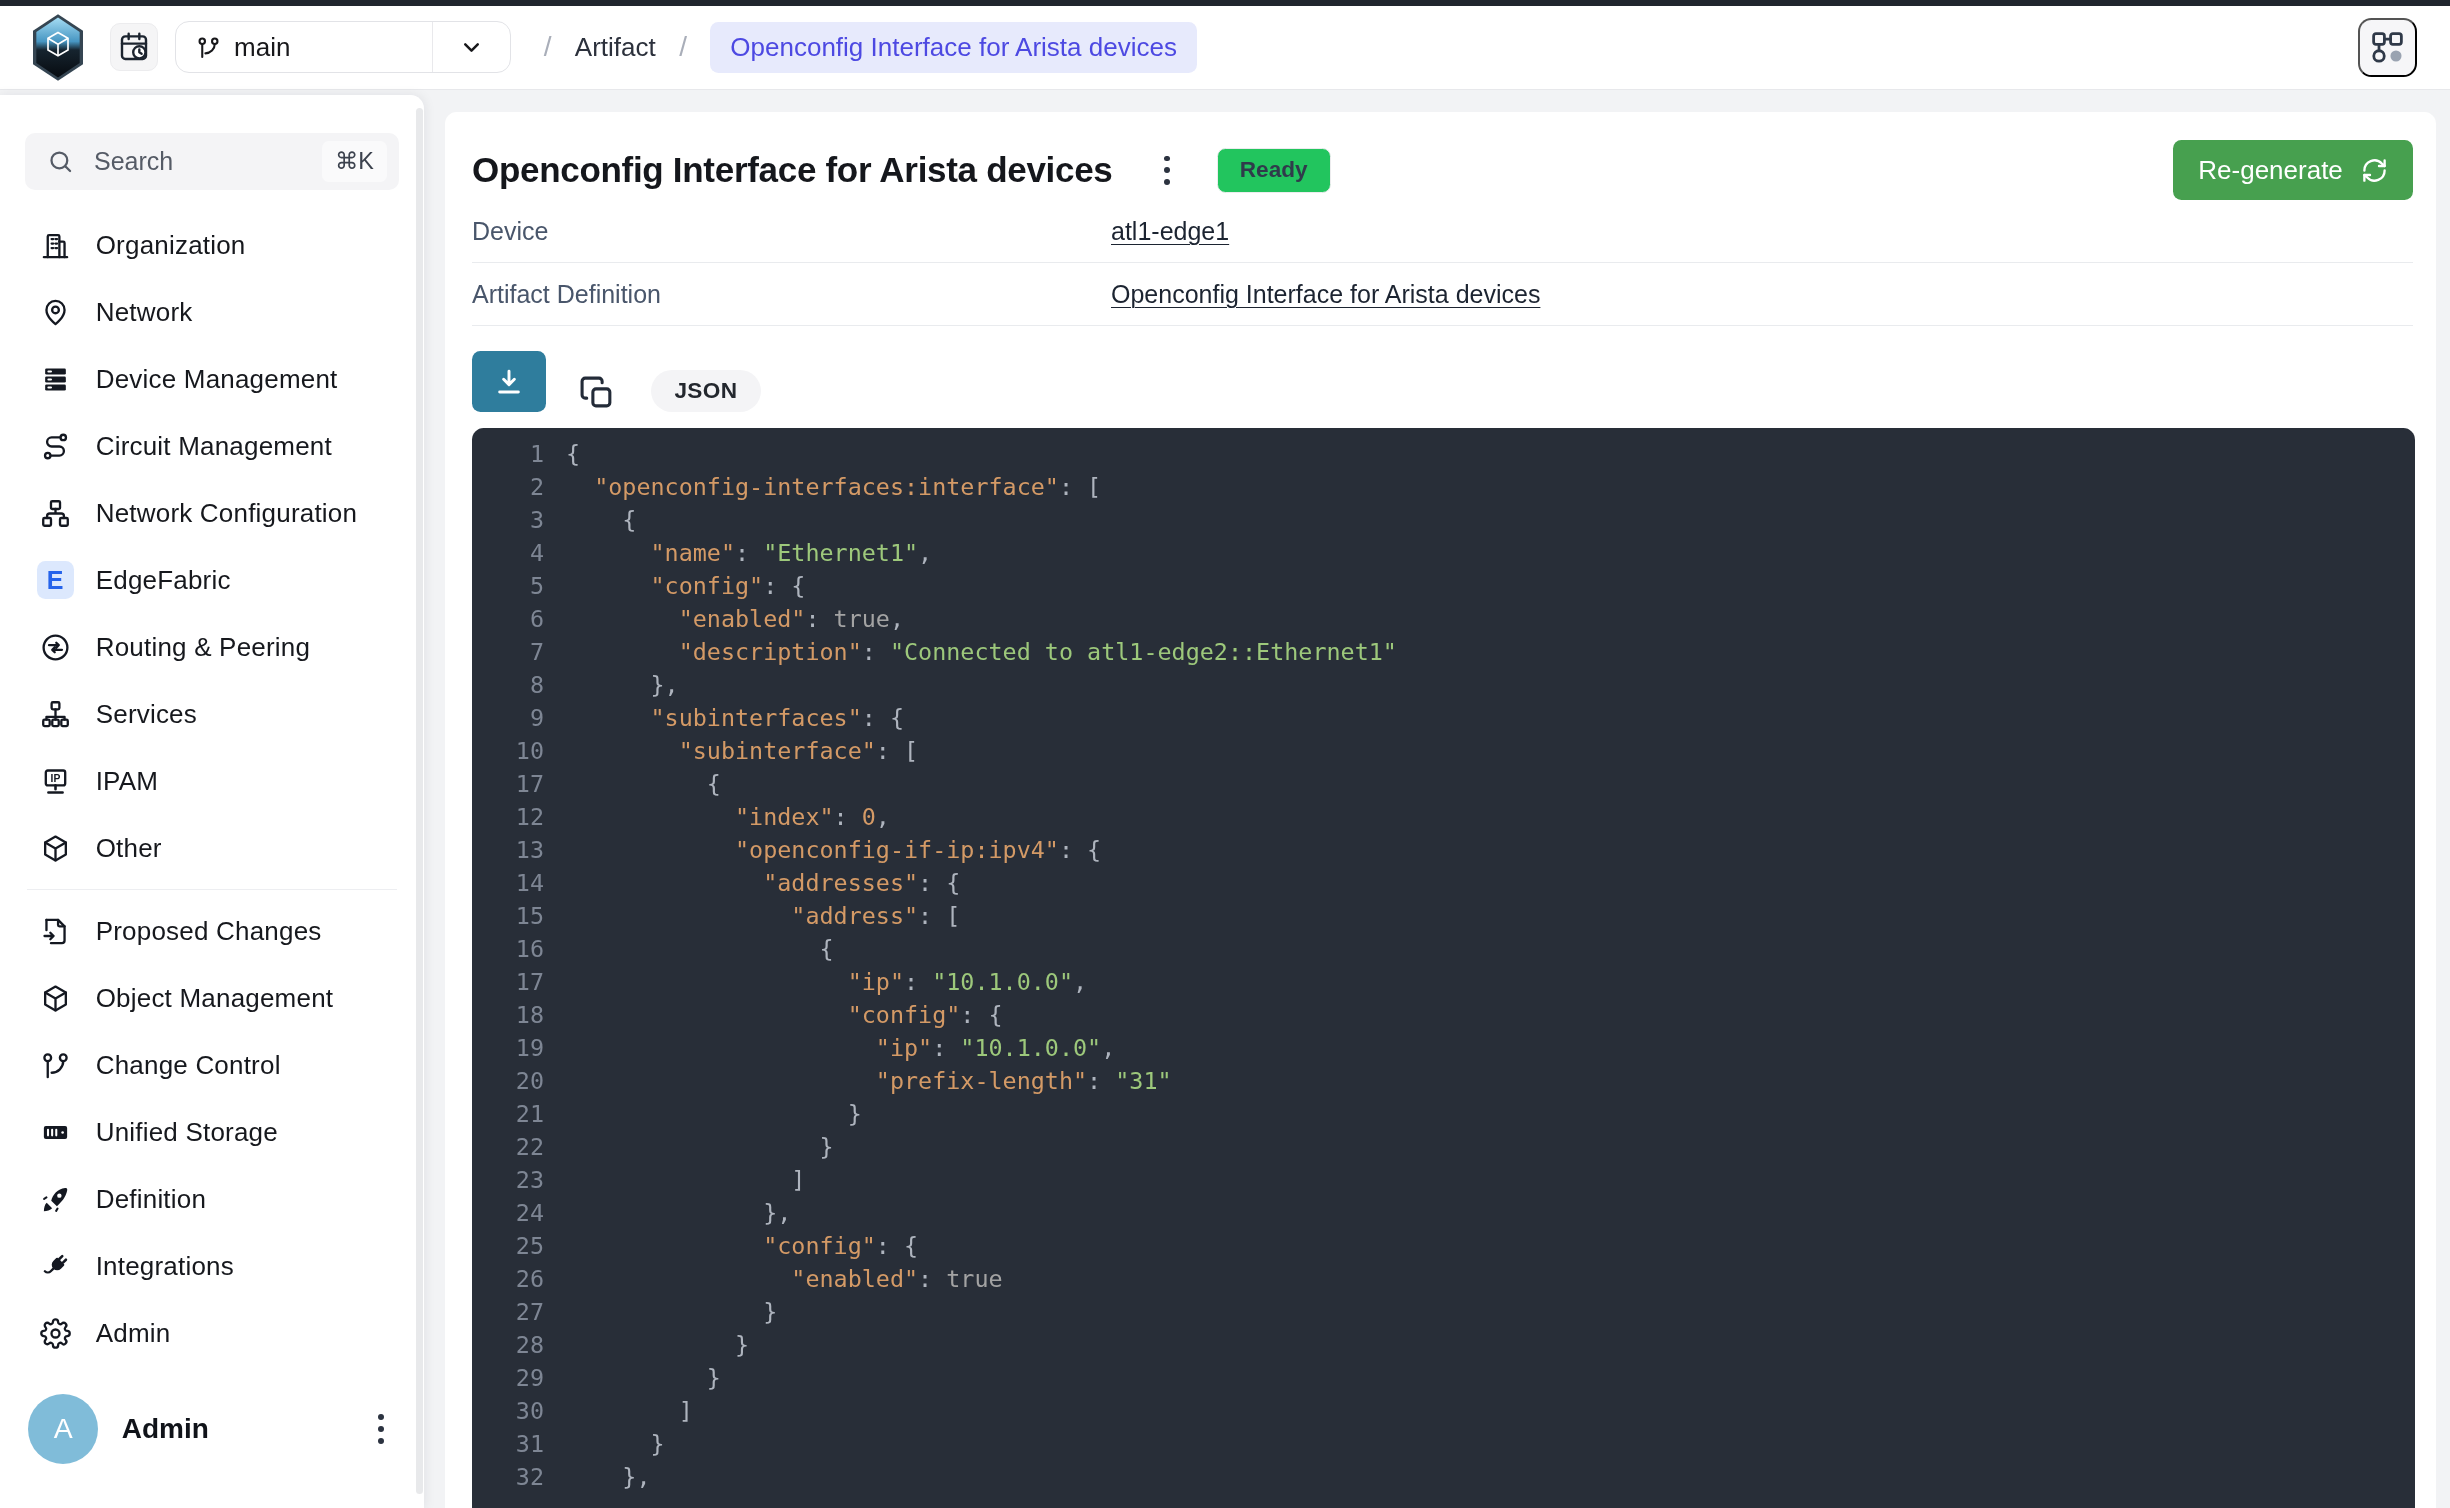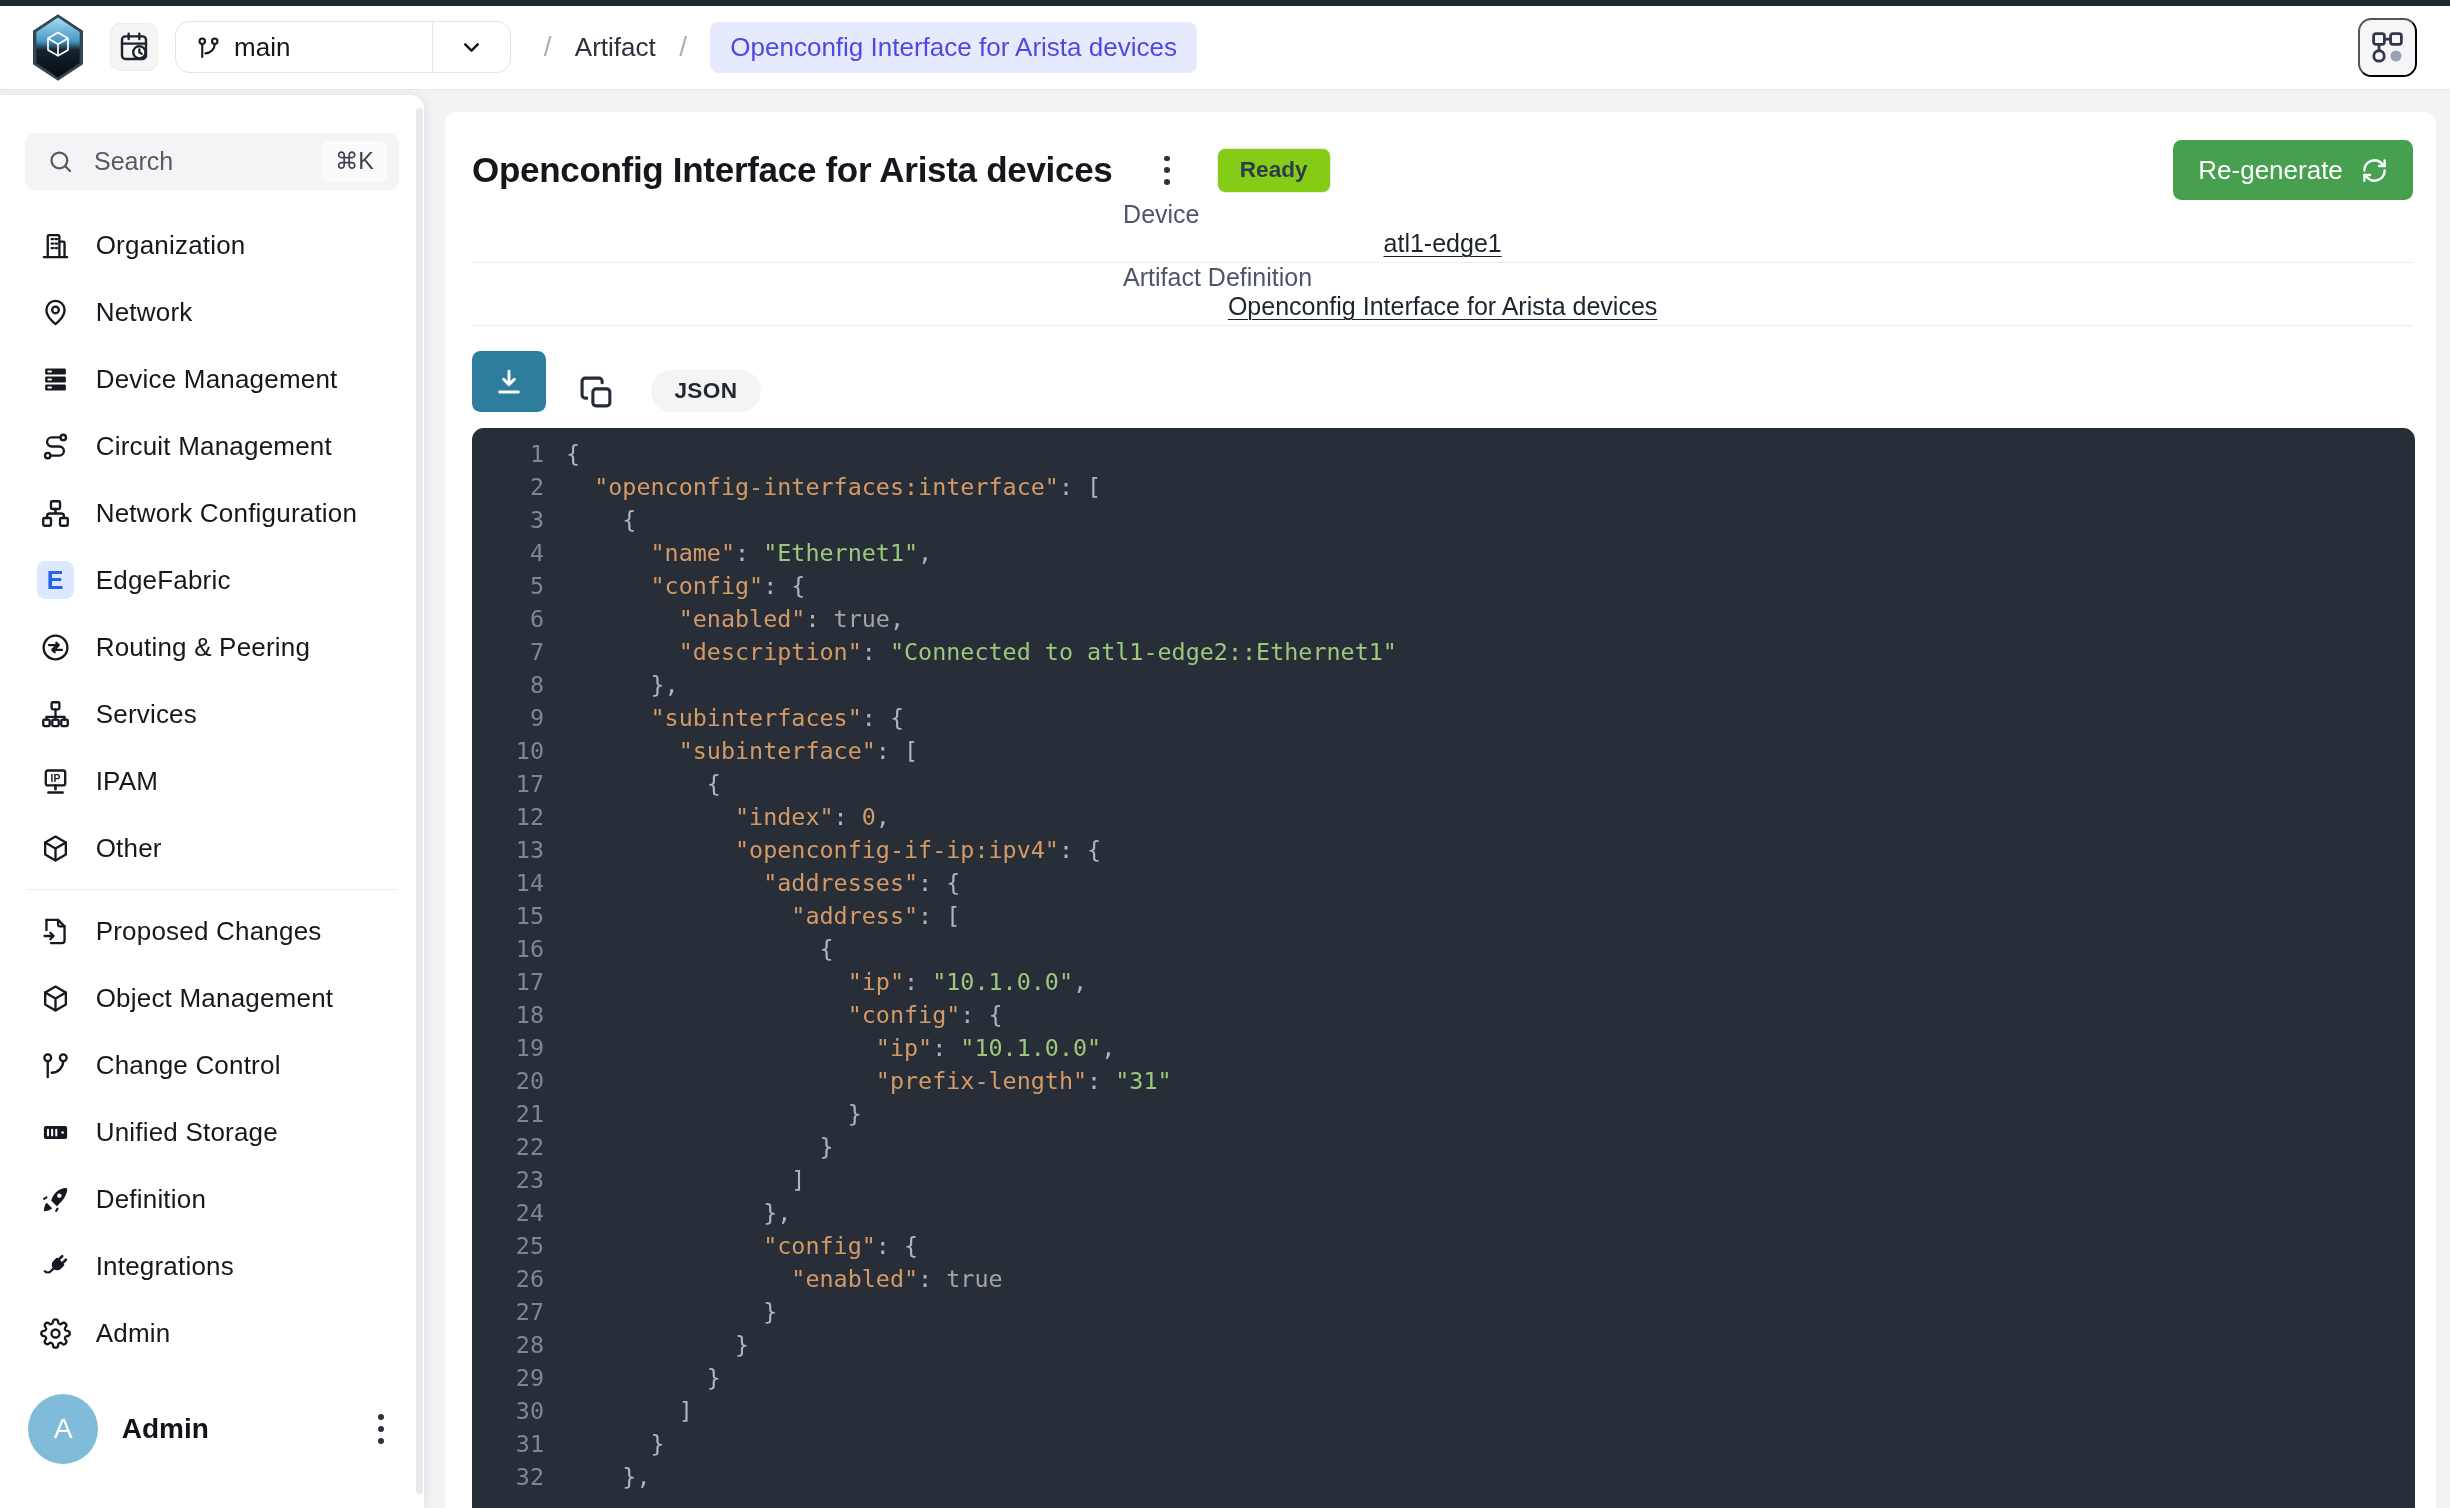--- a/index.html
+++ b/index.html
@@ -56,28 +56,28 @@
   .user-name { margin-left:23.4px; font-size:28px; font-weight:700; color:#101319; flex:1; }
   .kebab { display:flex; flex-direction:column; gap:5.9px; padding:6.7px; cursor:pointer; }
   .kebab i { width:5.9px; height:5.9px; border-radius:50%; background:#2c3340; }
 
   
   .main-card { flex:1; margin:22px 14.2px 0 21px; height:1397px; background:#fff;
                border-radius:11.7px 11.7px 0 0; padding:0 22.6px 0 27px; overflow:hidden; }
   .title-row { margin-top:28.4px; height:60px; display:flex; align-items:center; }
   .page-title { font-size:35px; font-weight:700; color:#15171c; letter-spacing:-0.3px; }
   .kebab-h { margin-left:45px; }
-  .ready-badge { margin-left:40px; background:#84cc16; border:0.8px solid #ececee; border-radius:8.4px;
+  .ready-badge { margin-left:40px; background:#22c55e; border:0.8px solid #ececee; border-radius:8.4px;
                  padding:8.4px 22px; font-size:22.6px; font-weight:600; color:#303b4b; }
   .regen-btn { margin-left:auto; background:#47a04f; color:#fff; border:none; border-radius:8.4px; height:60px;
                padding:0 25px; font-size:26px; display:flex; align-items:center; gap:18.4px; cursor:pointer;
                font-family:"Liberation Sans", sans-serif; }
   .regen-btn svg { width:27px; height:27px; }
   .fields {}
-  .field-row { display:flex; align-items:center; height:63px; border-bottom:0.8px solid #e9ebee;flex-direction:column; }
+  .field-row { display:flex; align-items:center; height:63px; border-bottom:0.8px solid #e9ebee; }
   .field-label { width:639px; font-size:25px; color:#49566b; flex-shrink:0; }
   .field-value { font-size:25px; color:#1c2431; text-decoration:underline; text-underline-offset:4.2px;
                  text-decoration-thickness:1.3px; cursor:pointer; }
   .toolbar { margin-top:25px; display:flex; align-items:flex-end; }
   .dl-btn { width:74px; height:61px; background:#2f7d9d; border:none; border-radius:8.4px;
             display:flex; align-items:center; justify-content:center; cursor:pointer; }
   .dl-btn svg { width:32px; height:32px; color:#fff; }
   .copy-btn { margin-left:33px; background:none; border:none; cursor:pointer; display:flex; }
   .copy-btn svg { width:37px; height:37px; color:#232b38; }
   .json-pill { margin-left:35px; background:#f4f4f6; border-radius:835px; padding:8.4px 23.4px;

